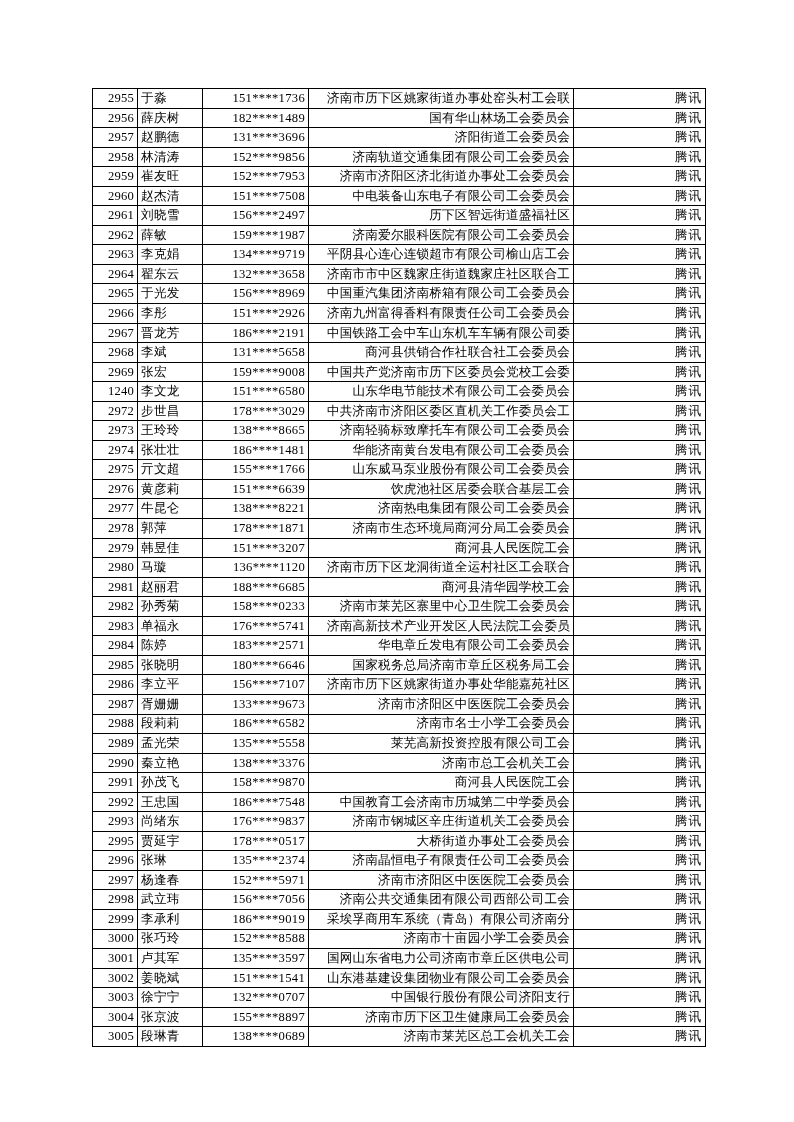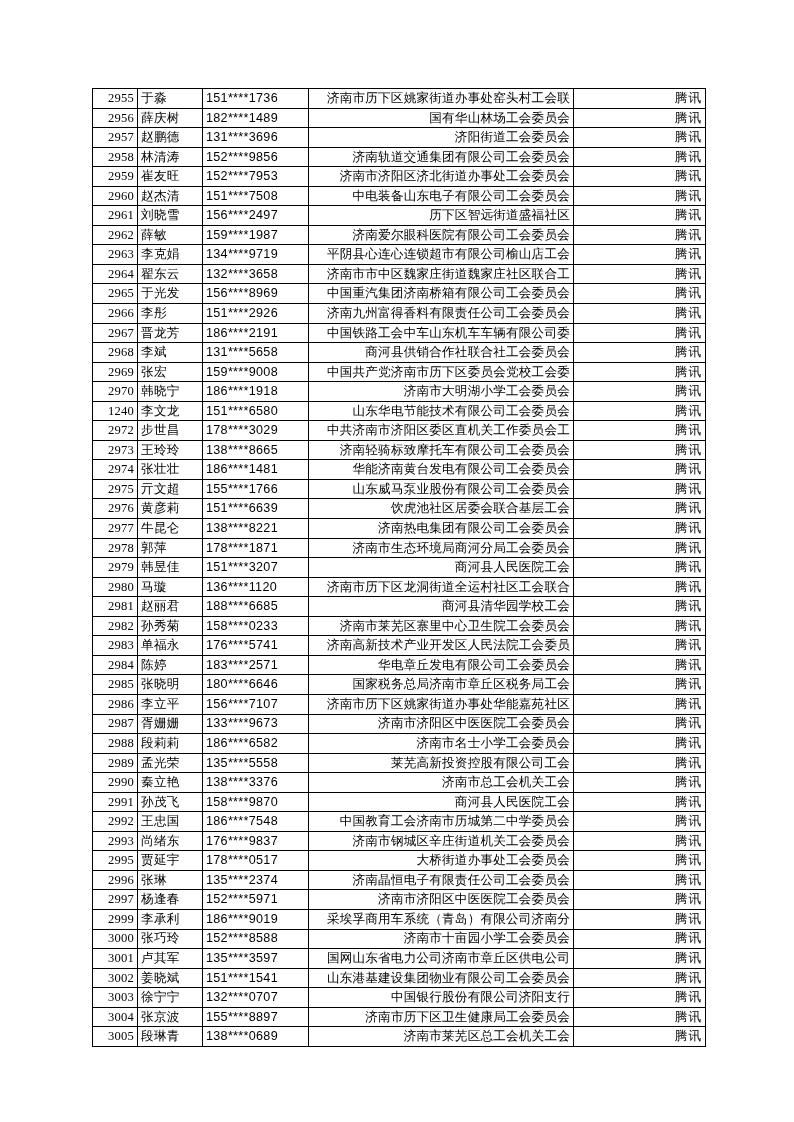--- a/index.html
+++ b/index.html
@@ -61,22 +61,22 @@
     padding-right: 5px;
     font-family: "Liberation Serif", "DejaVu Serif", serif;
     letter-spacing: 0.2px;
   }
   td.name {
     text-align: left;
     padding-left: 5px;
     letter-spacing: 0.3px;
   }
   td.phone {
-    text-align: left;
-    font-family: Liberation Sans, sans-serif;
+    text-align: right;
+    font-family: Liberation Serif, serif;
     letter-spacing: 0.3px;
   }
   td.org {
     text-align: right;
     padding-left: 5px;
     letter-spacing: 0.2px;
   }
   td.src {
     text-align: right;
     letter-spacing: 1px;
@@ -195,27 +195,20 @@
             <td class="src">腾讯</td>
           </tr>
           <tr>
             <td class="seq">2969</td>
             <td class="name">张宏</td>
             <td class="phone">159****9008</td>
             <td class="org">中国共产党济南市历下区委员会党校工会委</td>
             <td class="src">腾讯</td>
           </tr>
           <tr>
-            <td class="seq">2970</td>
-            <td class="name">韩晓宁</td>
-            <td class="phone">186****1918</td>
-            <td class="org">济南市大明湖小学工会委员会</td>
-            <td class="src">腾讯</td>
-          </tr>
-          <tr>
             <td class="seq">1240</td>
             <td class="name">李文龙</td>
             <td class="phone">151****6580</td>
             <td class="org">山东华电节能技术有限公司工会委员会</td>
             <td class="src">腾讯</td>
           </tr>
           <tr>
             <td class="seq">2972</td>
             <td class="name">步世昌</td>
             <td class="phone">178****3029</td>
@@ -384,20 +377,27 @@
             <td class="src">腾讯</td>
           </tr>
           <tr>
             <td class="seq">2997</td>
             <td class="name">杨逢春</td>
             <td class="phone">152****5971</td>
             <td class="org">济南市济阳区中医医院工会委员会</td>
             <td class="src">腾讯</td>
           </tr>
           <tr>
+            <td class="seq">2998</td>
+            <td class="name">武立玮</td>
+            <td class="phone">156****7056</td>
+            <td class="org">济南公共交通集团有限公司西部公司工会</td>
+            <td class="src">腾讯</td>
+          </tr>
+          <tr>
             <td class="seq">2999</td>
             <td class="name">李承利</td>
             <td class="phone">186****9019</td>
             <td class="org">采埃孚商用车系统（青岛）有限公司济南分</td>
             <td class="src">腾讯</td>
           </tr>
           <tr>
             <td class="seq">3000</td>
             <td class="name">张巧玲</td>
             <td class="phone">152****8588</td>

